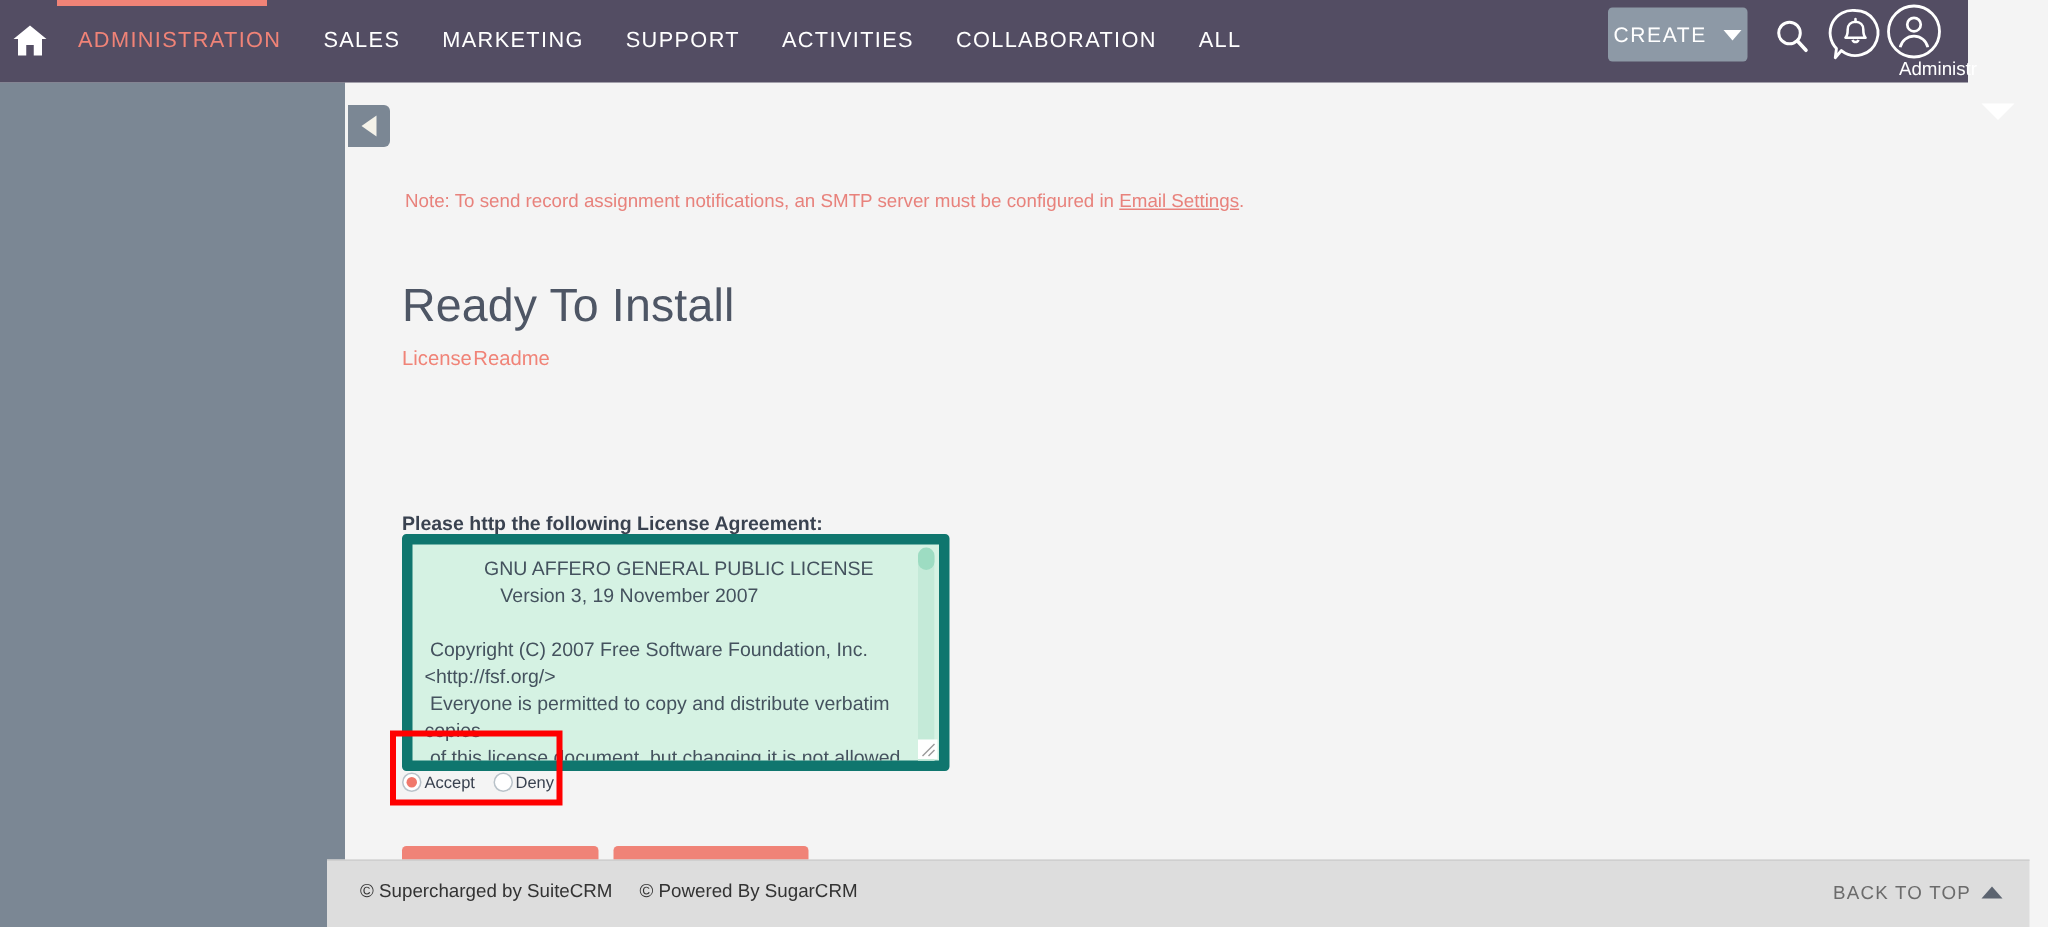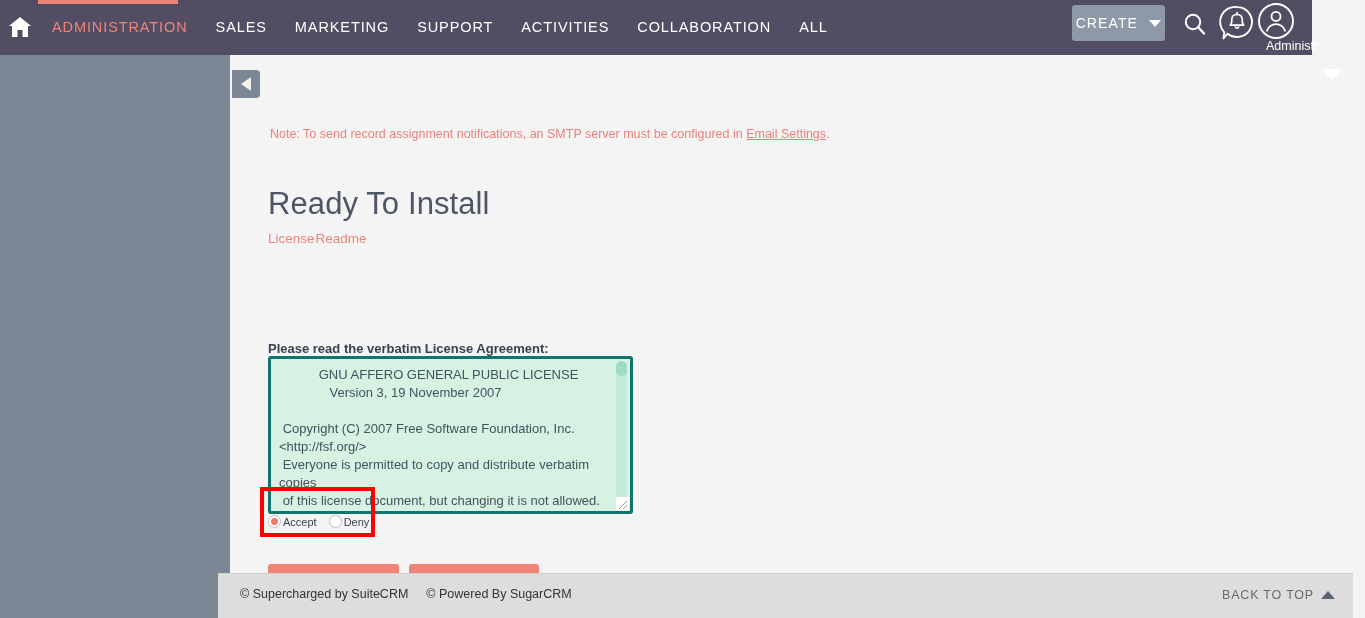--- a/index.html
+++ b/index.html
@@ -190,21 +190,21 @@
     font-size: 13px;
     font-weight: bold;
     color: #3a4250;
   }
   #license-box {
     position: absolute;
     left: 38px; top: 301px;
     width: 365px;
     height: 158px;
     background: #d5f2e3;
-    border: 3px solid #0f766e;
+    border: 7px solid #0f766e;
     border-radius: 3px;
     overflow: hidden;
   }
   #license-text {
     position: absolute;
     left: 0; top: 0;
     width: 345px;
     height: 158px;
     padding: 7px 8px 7px 8px;
     font-size: 13px;
@@ -407,21 +407,21 @@
       <span>Note: To send record assignment notifications, an SMTP server must be configured in </span><a id="note-link">Email Settings</a><span>.</span>
     </div>
 
     <h1 id="page-title">Ready To Install</h1>
 
     <div id="doc-links">
       <a class="doc-link">License</a>
       <a class="doc-link">Readme</a>
     </div>
 
-    <div id="license-label">Please read the verbatim License Agreement:</div>
+    <div id="license-label">Please http the following License Agreement:</div>
 
     <div id="license-box">
       <div id="license-text">           GNU AFFERO GENERAL PUBLIC LICENSE
               Version 3, 19 November 2007
 
  Copyright (C) 2007 Free Software Foundation, Inc.
 &lt;http://fsf.org/&gt;
  Everyone is permitted to copy and distribute verbatim
 copies
  of this license document, but changing it is not allowed.</div>

